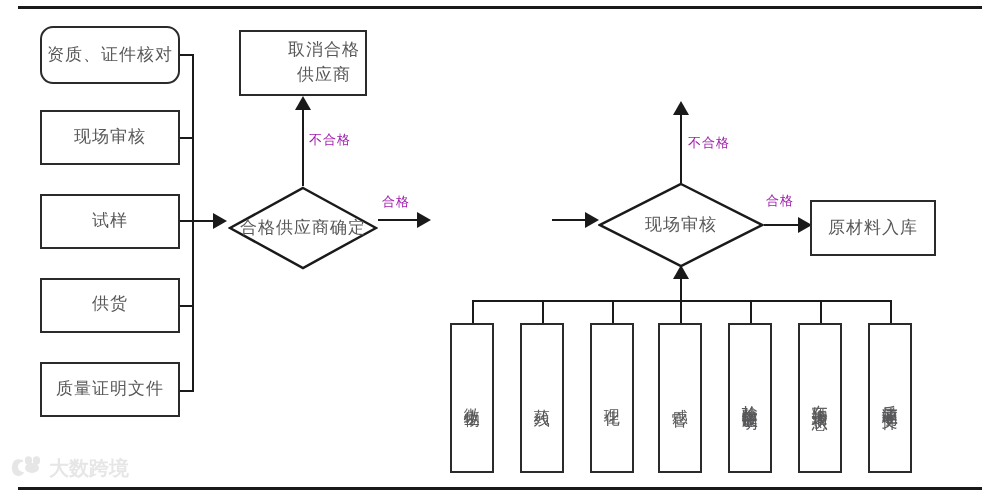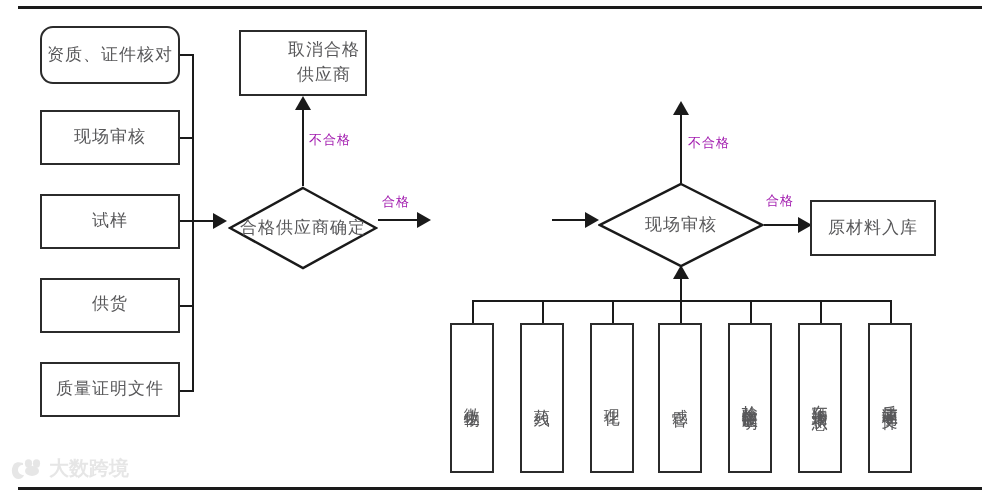--- a/index.html
+++ b/index.html
@@ -119,21 +119,21 @@
     white-space: nowrap;
     z-index: 4;
   }
 
   
   .watermark {
     position: absolute;
     left: 10px;
     top: 455px;
     display: flex;
-    align-items: flex-end;
+    align-items: flex-start;
     gap: 5px;
     opacity: 0.55;
     z-index: 5;
     user-select: none;
   }
   .watermark .wm-text {
     font-family: "Liberation Sans", "DejaVu Sans", sans-serif;
     font-size: 20px;
     font-weight: 700;
     color: #d2d2d2;

